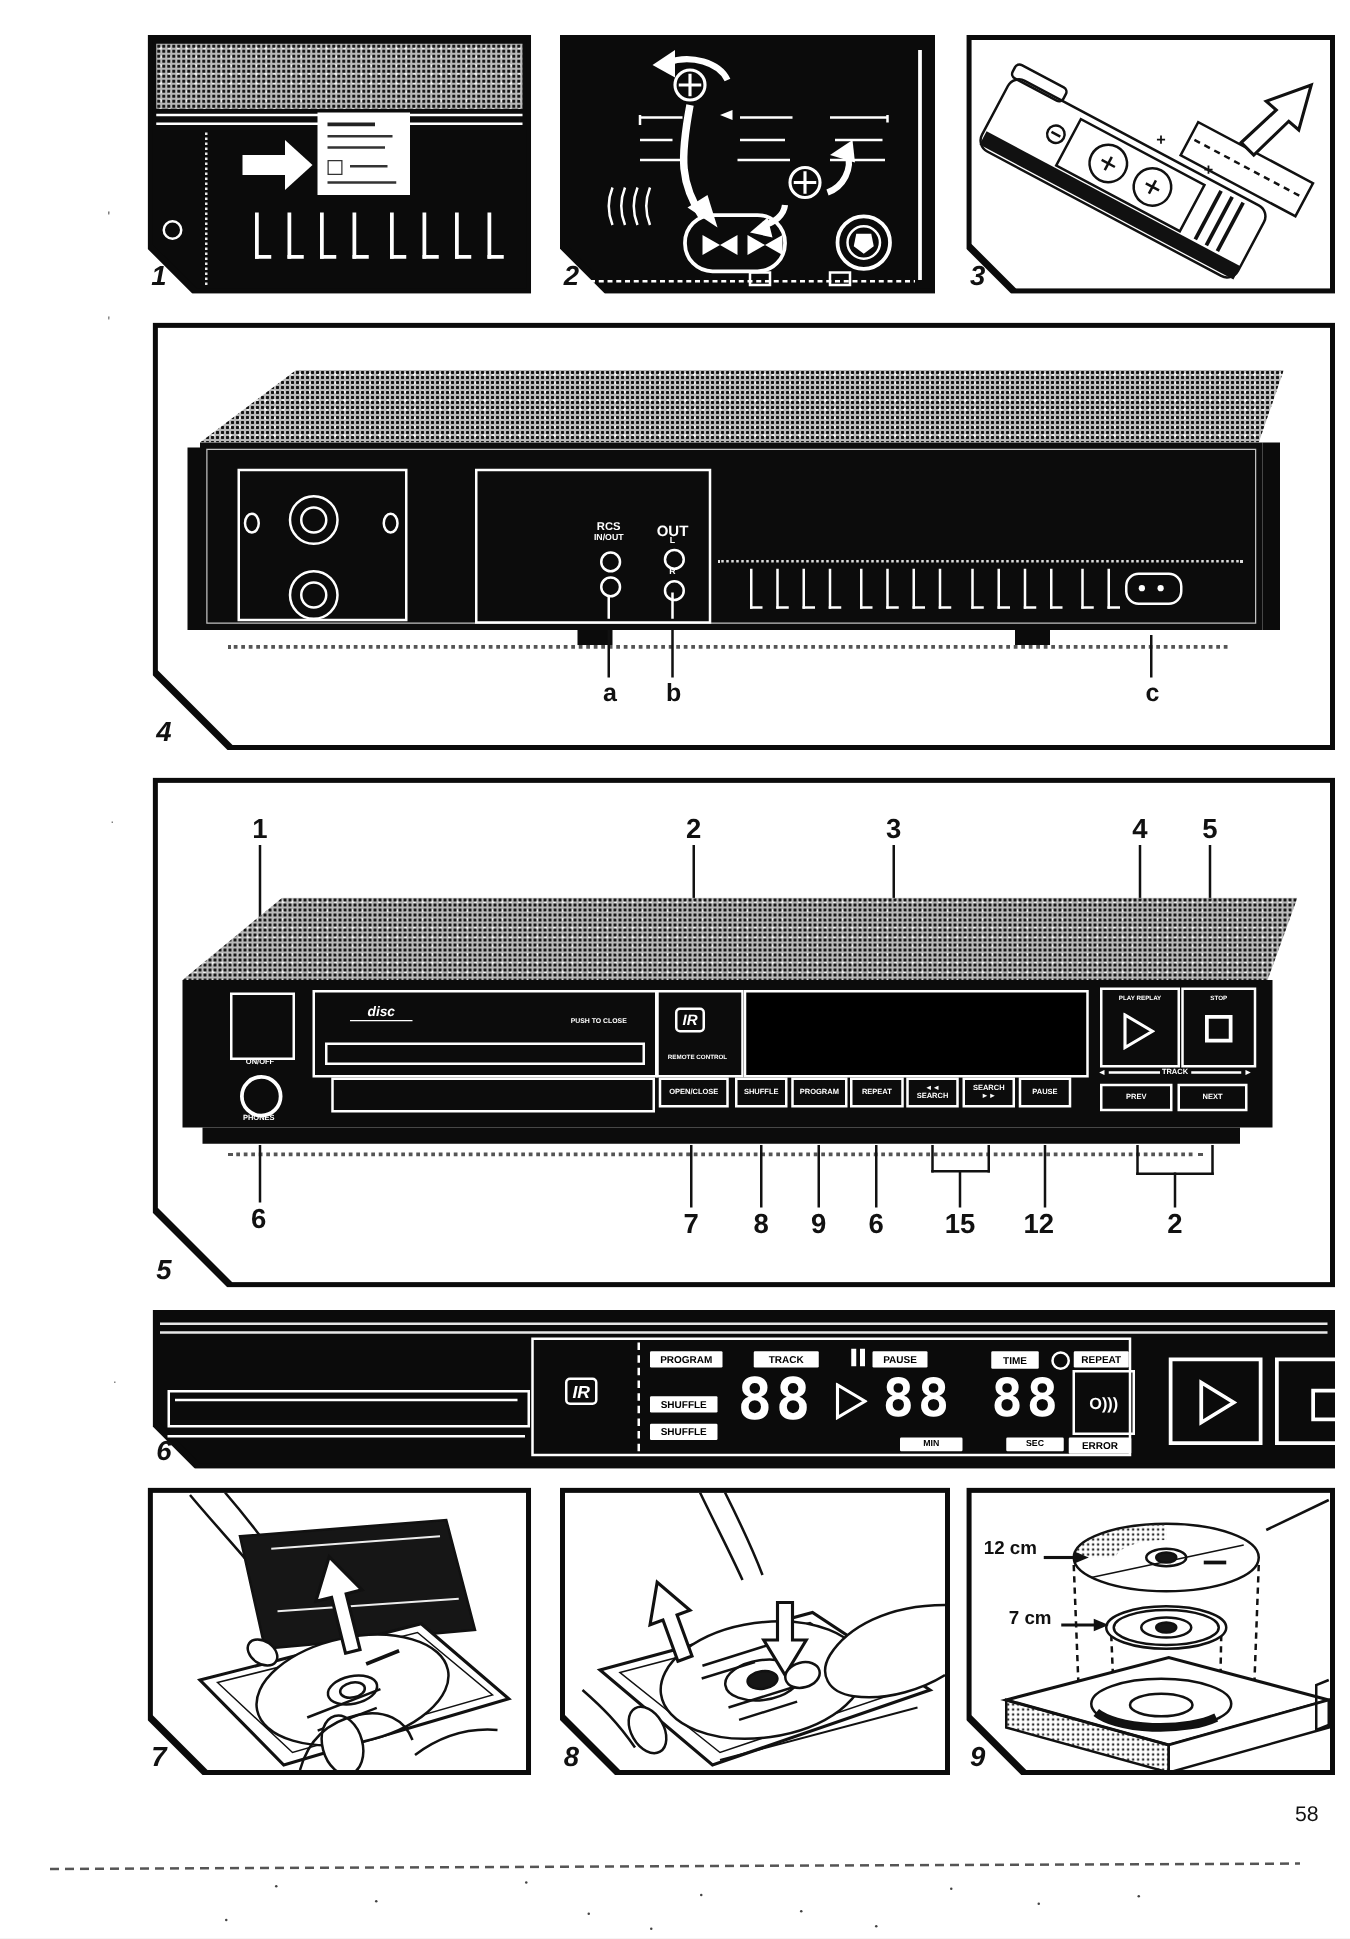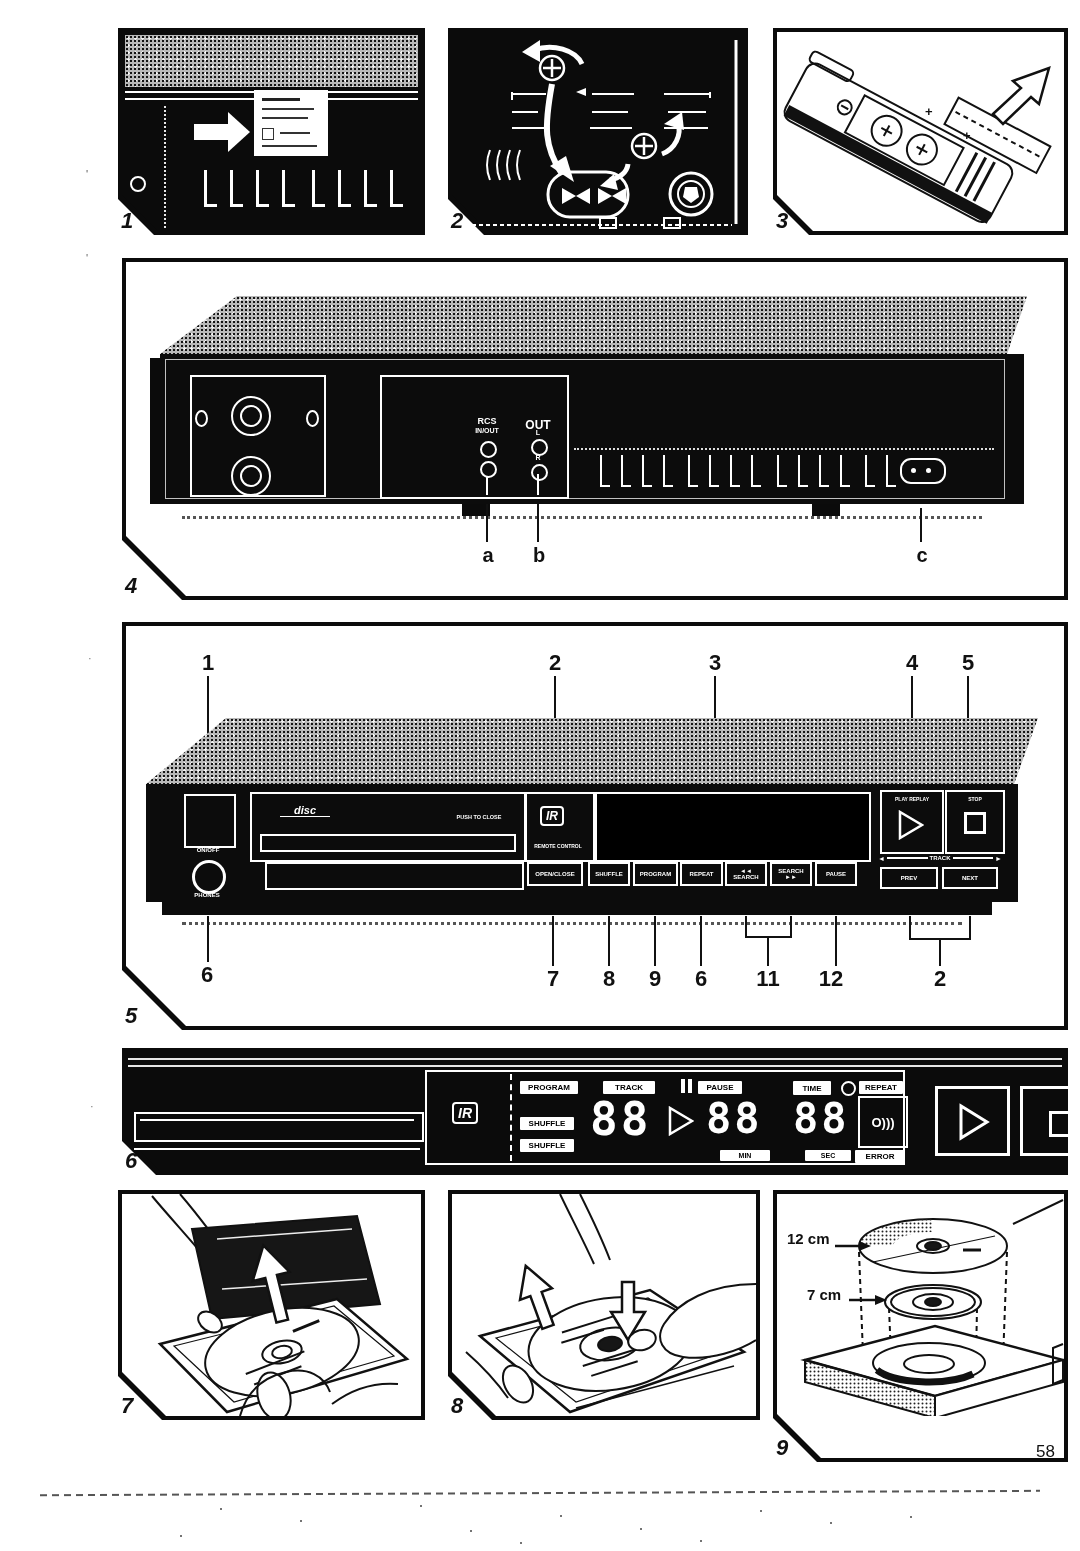--- a/index.html
+++ b/index.html
@@ -292,21 +292,21 @@
       <div class="kline" style="left:486px;top:294px;width:2px;height:50px"></div>
       <div class="callout" style="left:474px;top:344px">8</div>
       <div class="kline" style="left:532px;top:294px;width:2px;height:50px"></div>
       <div class="callout" style="left:520px;top:344px">9</div>
       <div class="kline" style="left:578px;top:294px;width:2px;height:50px"></div>
       <div class="callout" style="left:566px;top:344px">6</div>
       <div class="kline" style="left:623px;top:294px;width:2px;height:22px"></div>
       <div class="kline" style="left:668px;top:294px;width:2px;height:22px"></div>
       <div class="kline" style="left:623px;top:314px;width:47px;height:2px"></div>
       <div class="kline" style="left:645px;top:314px;width:2px;height:30px"></div>
-      <div class="callout" style="left:633px;top:344px">11</div>
+      <div class="callout" style="left:633px;top:344px">15</div>
       <div class="kline" style="left:713px;top:294px;width:2px;height:50px"></div>
       <div class="callout" style="left:696px;top:344px">12</div>
       <div class="kline" style="left:787px;top:294px;width:2px;height:24px"></div>
       <div class="kline" style="left:847px;top:294px;width:2px;height:24px"></div>
       <div class="kline" style="left:787px;top:316px;width:62px;height:2px"></div>
       <div class="kline" style="left:817px;top:316px;width:2px;height:28px"></div>
       <div class="callout" style="left:805px;top:344px">2</div>
     </div>
     <div class="fig-num">5</div>
   </div>
@@ -423,21 +423,21 @@
           <ellipse cx="190" cy="146" rx="14" ry="10" transform="rotate(-15 190 146)" fill="#fff"></ellipse>
           <ellipse cx="66" cy="190" rx="13" ry="20" transform="rotate(-30 66 190)" fill="#fff"></ellipse>
           <path d="M14,158 C30,172 42,184 56,204"></path>
           <path d="M124,214 l158,-42" stroke-width="1.5"></path>
         </g>
       </svg>
     </div>
     <div class="fig-num">8</div>
   </div>
 
-  <div class="fig" style="left:773px;top:1190px;width:295px;height:272px;--n:44px">
+  <div class="fig" style="left:773px;top:1190px;width:295px;height:230px;--n:44px">
     <div class="fig-bg"></div>
     <div class="fig-face"></div>
     <div class="fig-art">
       <svg width="287" height="222" viewBox="0 0 287 222" style="position:absolute;left:4px;top:4px">
         <defs>
           <pattern id="p9" width="4" height="4" patternUnits="userSpaceOnUse">
               <circle cx="1.5" cy="1.5" r="1" fill="#222"></circle>
             </pattern>
         </defs>
         <g stroke="#111" stroke-width="2" fill="none">

